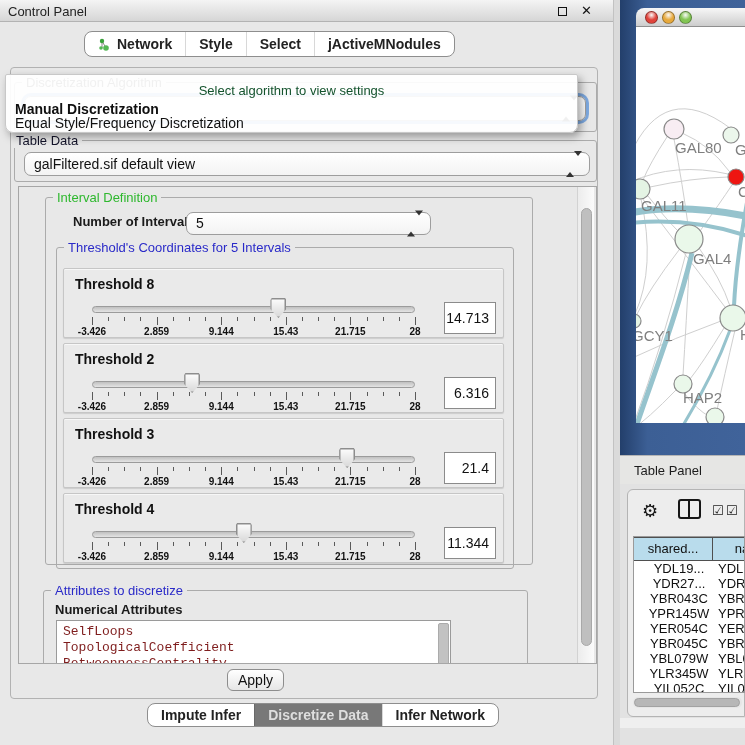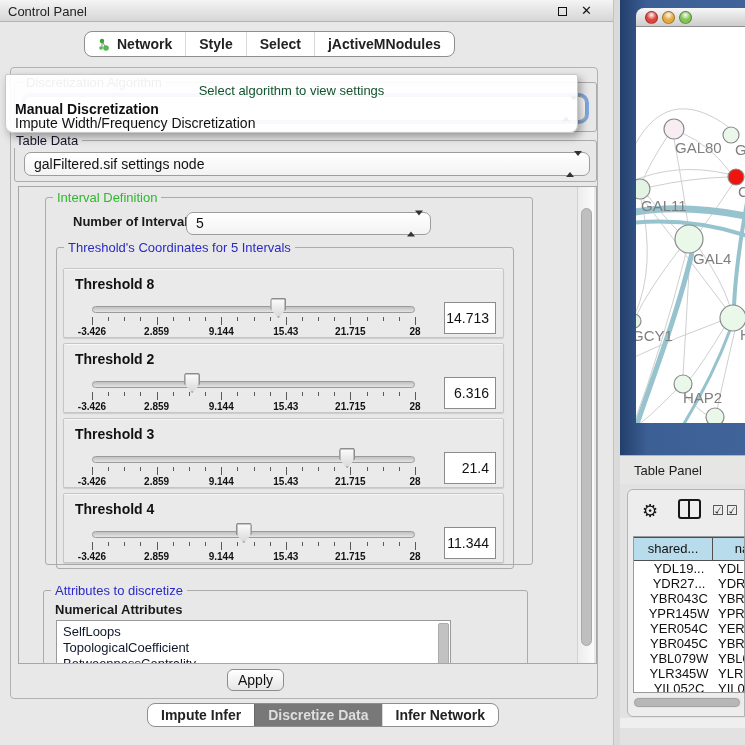--- a/index.html
+++ b/index.html
@@ -73,21 +73,21 @@
     box-shadow:inset 0 0 0 1.5px #8d8d8d; }
   .tick { position:absolute; width:1px; background:#5a5a5a; top:48px; }
   .tick.minor { height:4px; }
   .tick.major { height:8px; }
   .ticklabel { position:absolute; top:57px; transform:translateX(-50%); font-size:10px;
     font-weight:bold; color:#111; white-space:nowrap; }
   .valbox { position:absolute; left:380px; top:33px; width:52px; height:32px; background:#fff;
     border:1px solid #8b8b8b; font-size:14px; line-height:30px; text-align:right; padding-right:6px; color:#111; }
 
   #attr-list { position:absolute; background:#fff; border:1px solid #9a9a9a; overflow:hidden; }
-  .attr-item { font-size:13px; line-height:16px; padding-left:6px; color:#0f172a; white-space:nowrap; }
+  .attr-item { font-size:13px; line-height:16px; padding-left:6px; color:#7f1d1d; white-space:nowrap;font-family:Liberation Mono, monospace; }
   #attr-vscroll { position:absolute; right:1px; top:2px; width:11px; height:44px;
     background:#c2c2c2; border:1px solid #ababab; border-radius:2px; }
 
   #apply-btn { left:227px; top:669px; width:57px; height:22px;
     background:linear-gradient(#ffffff,#e6e6e6); border:1px solid #8d8d8d; border-radius:6px;
     font-size:14px; text-align:center; line-height:20px; color:#111; }
 
   
   #side-divider { left:613px; top:0; width:7px; height:745px; background:#dadada; border-left:1px solid #c2c2c2; }
   #desktop { left:620px; top:0; width:125px; height:455px;
@@ -164,28 +164,28 @@
 <div class="group" id="algo-group" style="left:14px; top:82px; width:583px; height:50px;"></div>
 <div class="legend dark" style="left:22px; top:75px; color:#333;">Discretization Algorithm</div>
 <div class="abs combo" id="algo-combo">
   <span class="stepper"><span class="up"></span><span class="down"></span></span>
 </div>
 
 <div class="abs" id="algo-popup">
   <div class="hint">Select algorithm to view settings</div>
   <div id="popup-items">
       <div class="popup-item bold" style="top: 27px;">Manual Discretization</div>
-      <div class="popup-item" style="top: 41px;">Impute Width/Frequency Discretization</div>
+      <div class="popup-item" style="top: 41px;">Equal Style/Frequency Discretization</div>
     </div>
 </div>
 
 <div class="group" style="left:14px; top:140px; width:583px; height:42px;"></div>
 <div class="legend dark" style="left:12px; top:133px;">Table Data</div>
 <div class="abs combo" id="tabledata-combo">
-  <span>galFiltered.sif settings node</span>
+  <span>galFiltered.sif default view</span>
   <span class="stepper"><span class="up"></span><span class="down"></span></span>
 </div>
 
 <div class="abs" id="main-panel">
 
   <div class="group" style="left:26px; top:10px; width:488px; height:368px;"></div>
   <div class="legend green" style="left:34px; top:3px;">Interval Definition</div>
 
   <div class="abs" style="left:54px; top:27px; font-size:13px; font-weight:bold;">Number of Intervals</div>
   <div class="abs combo" style="left:167px; top:25px; width:245px; height:23px; line-height:21px;">

